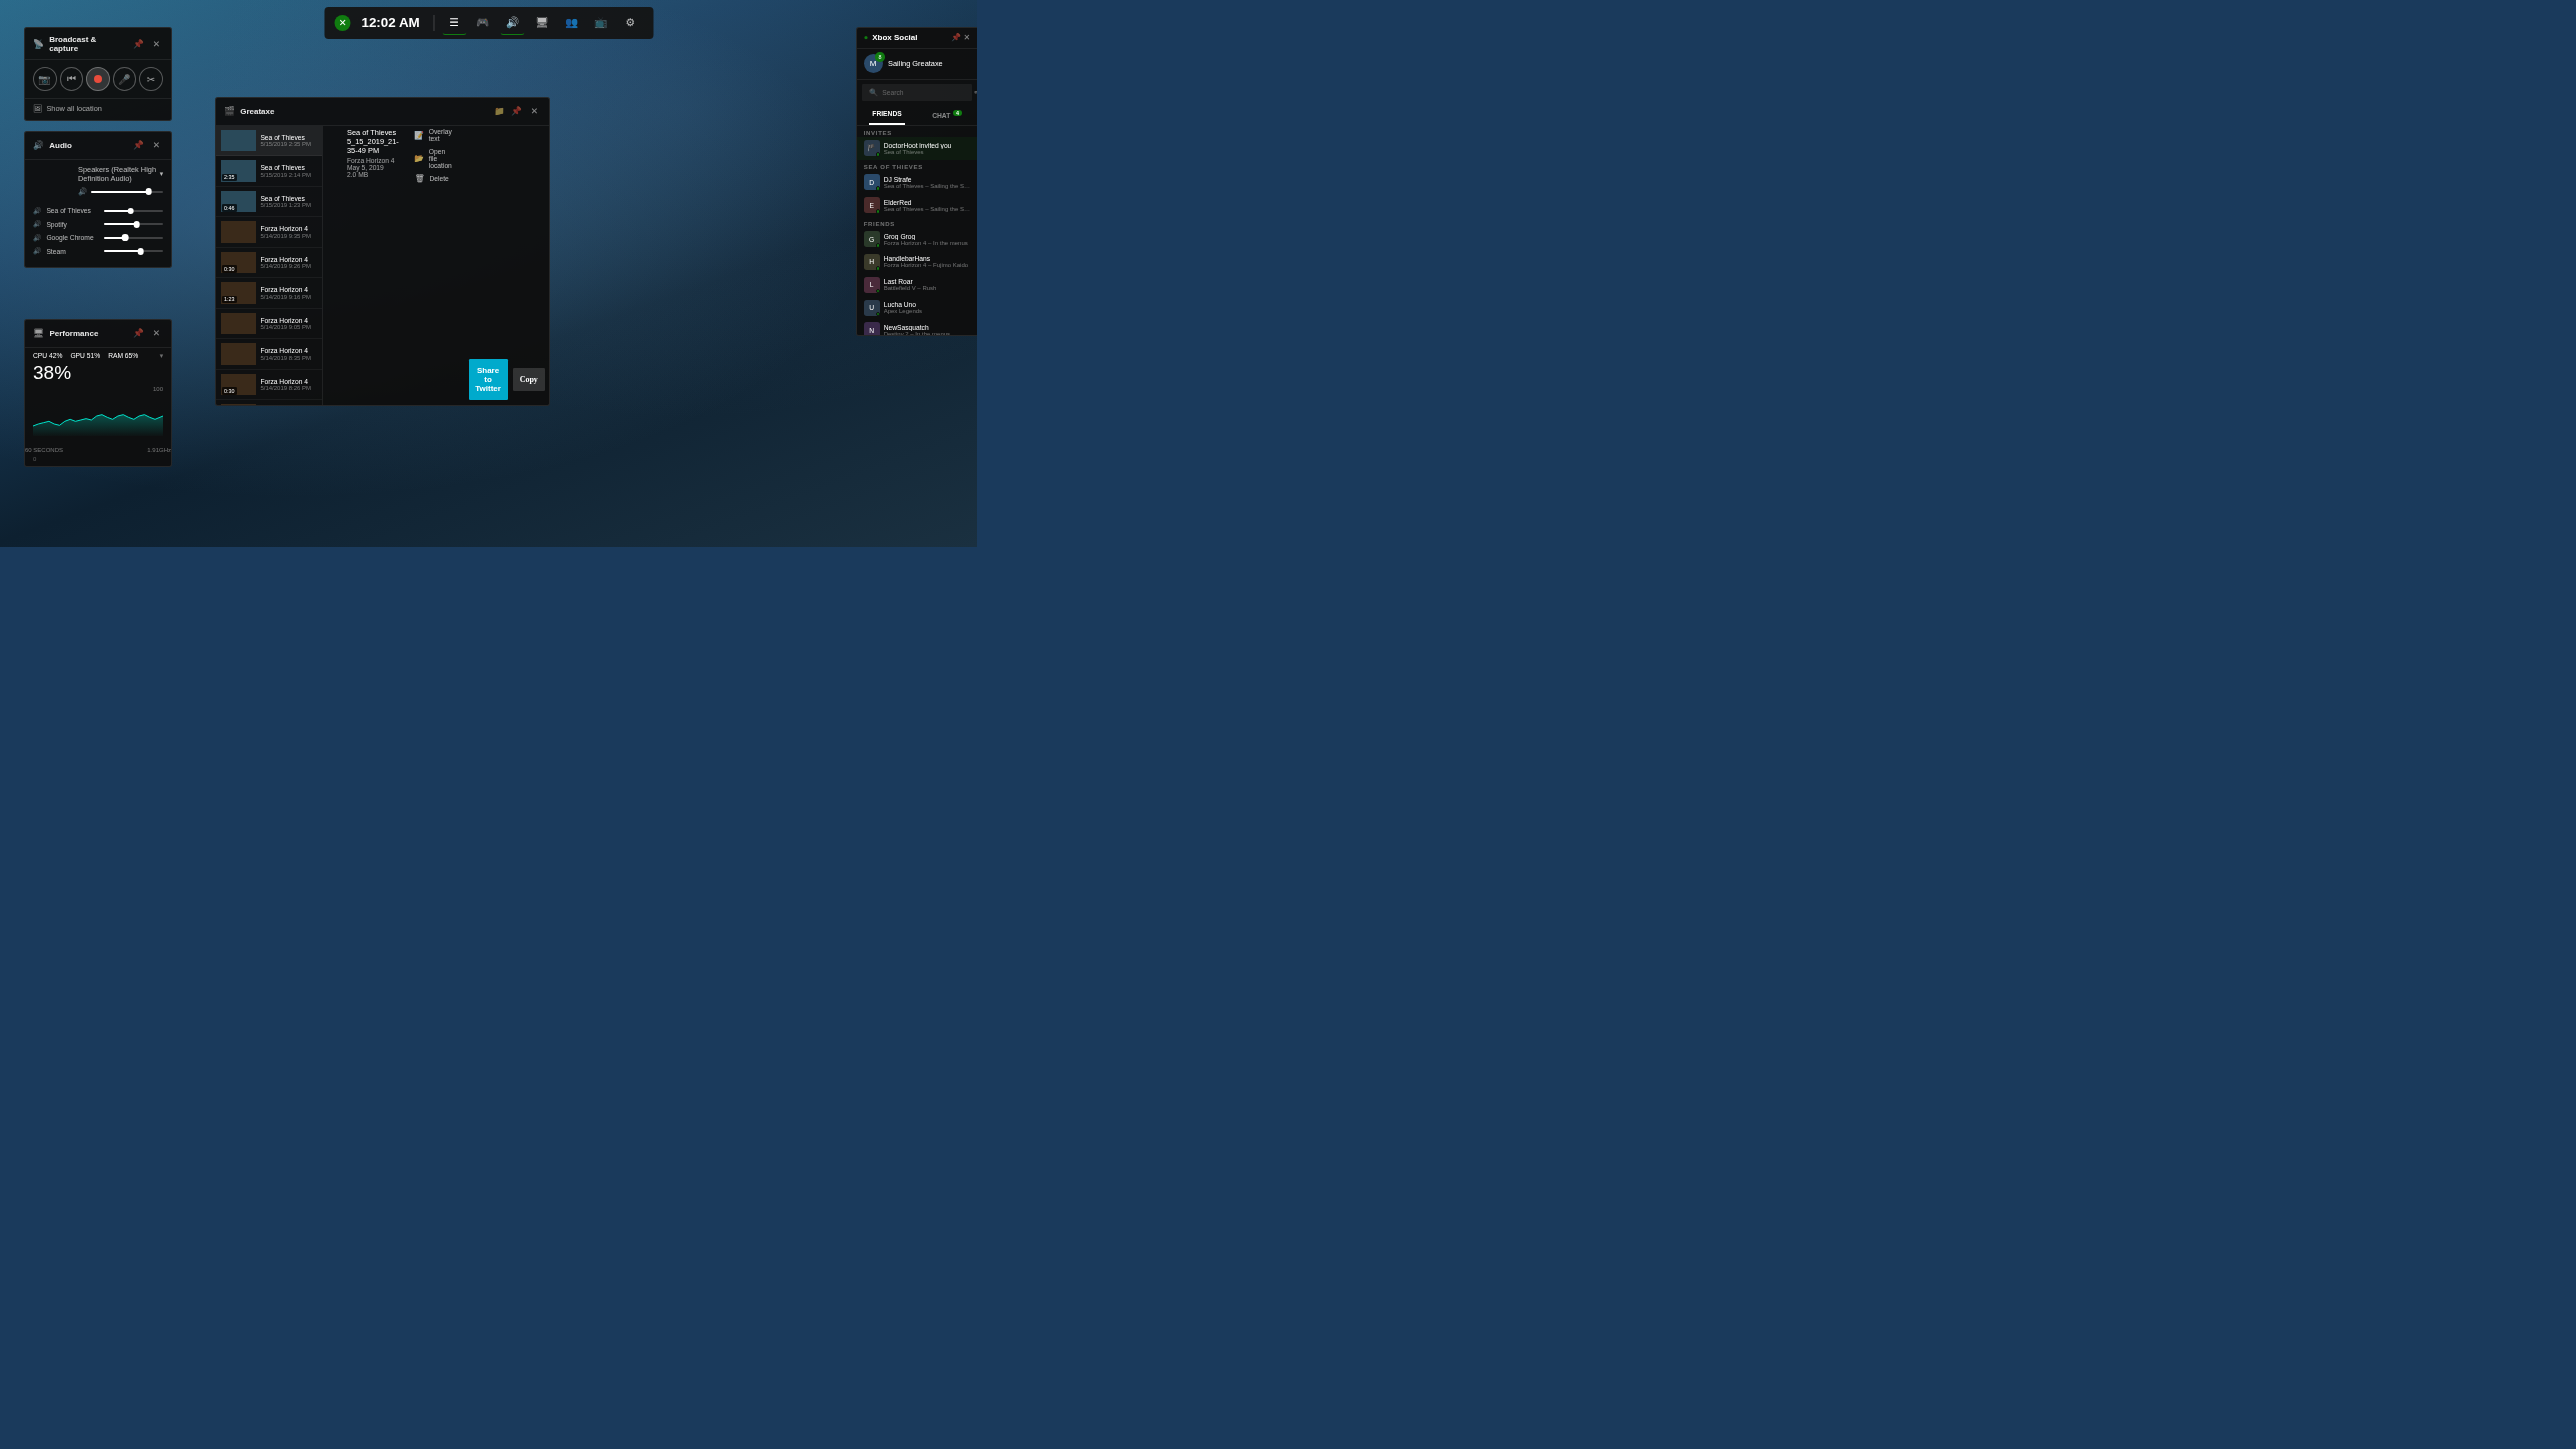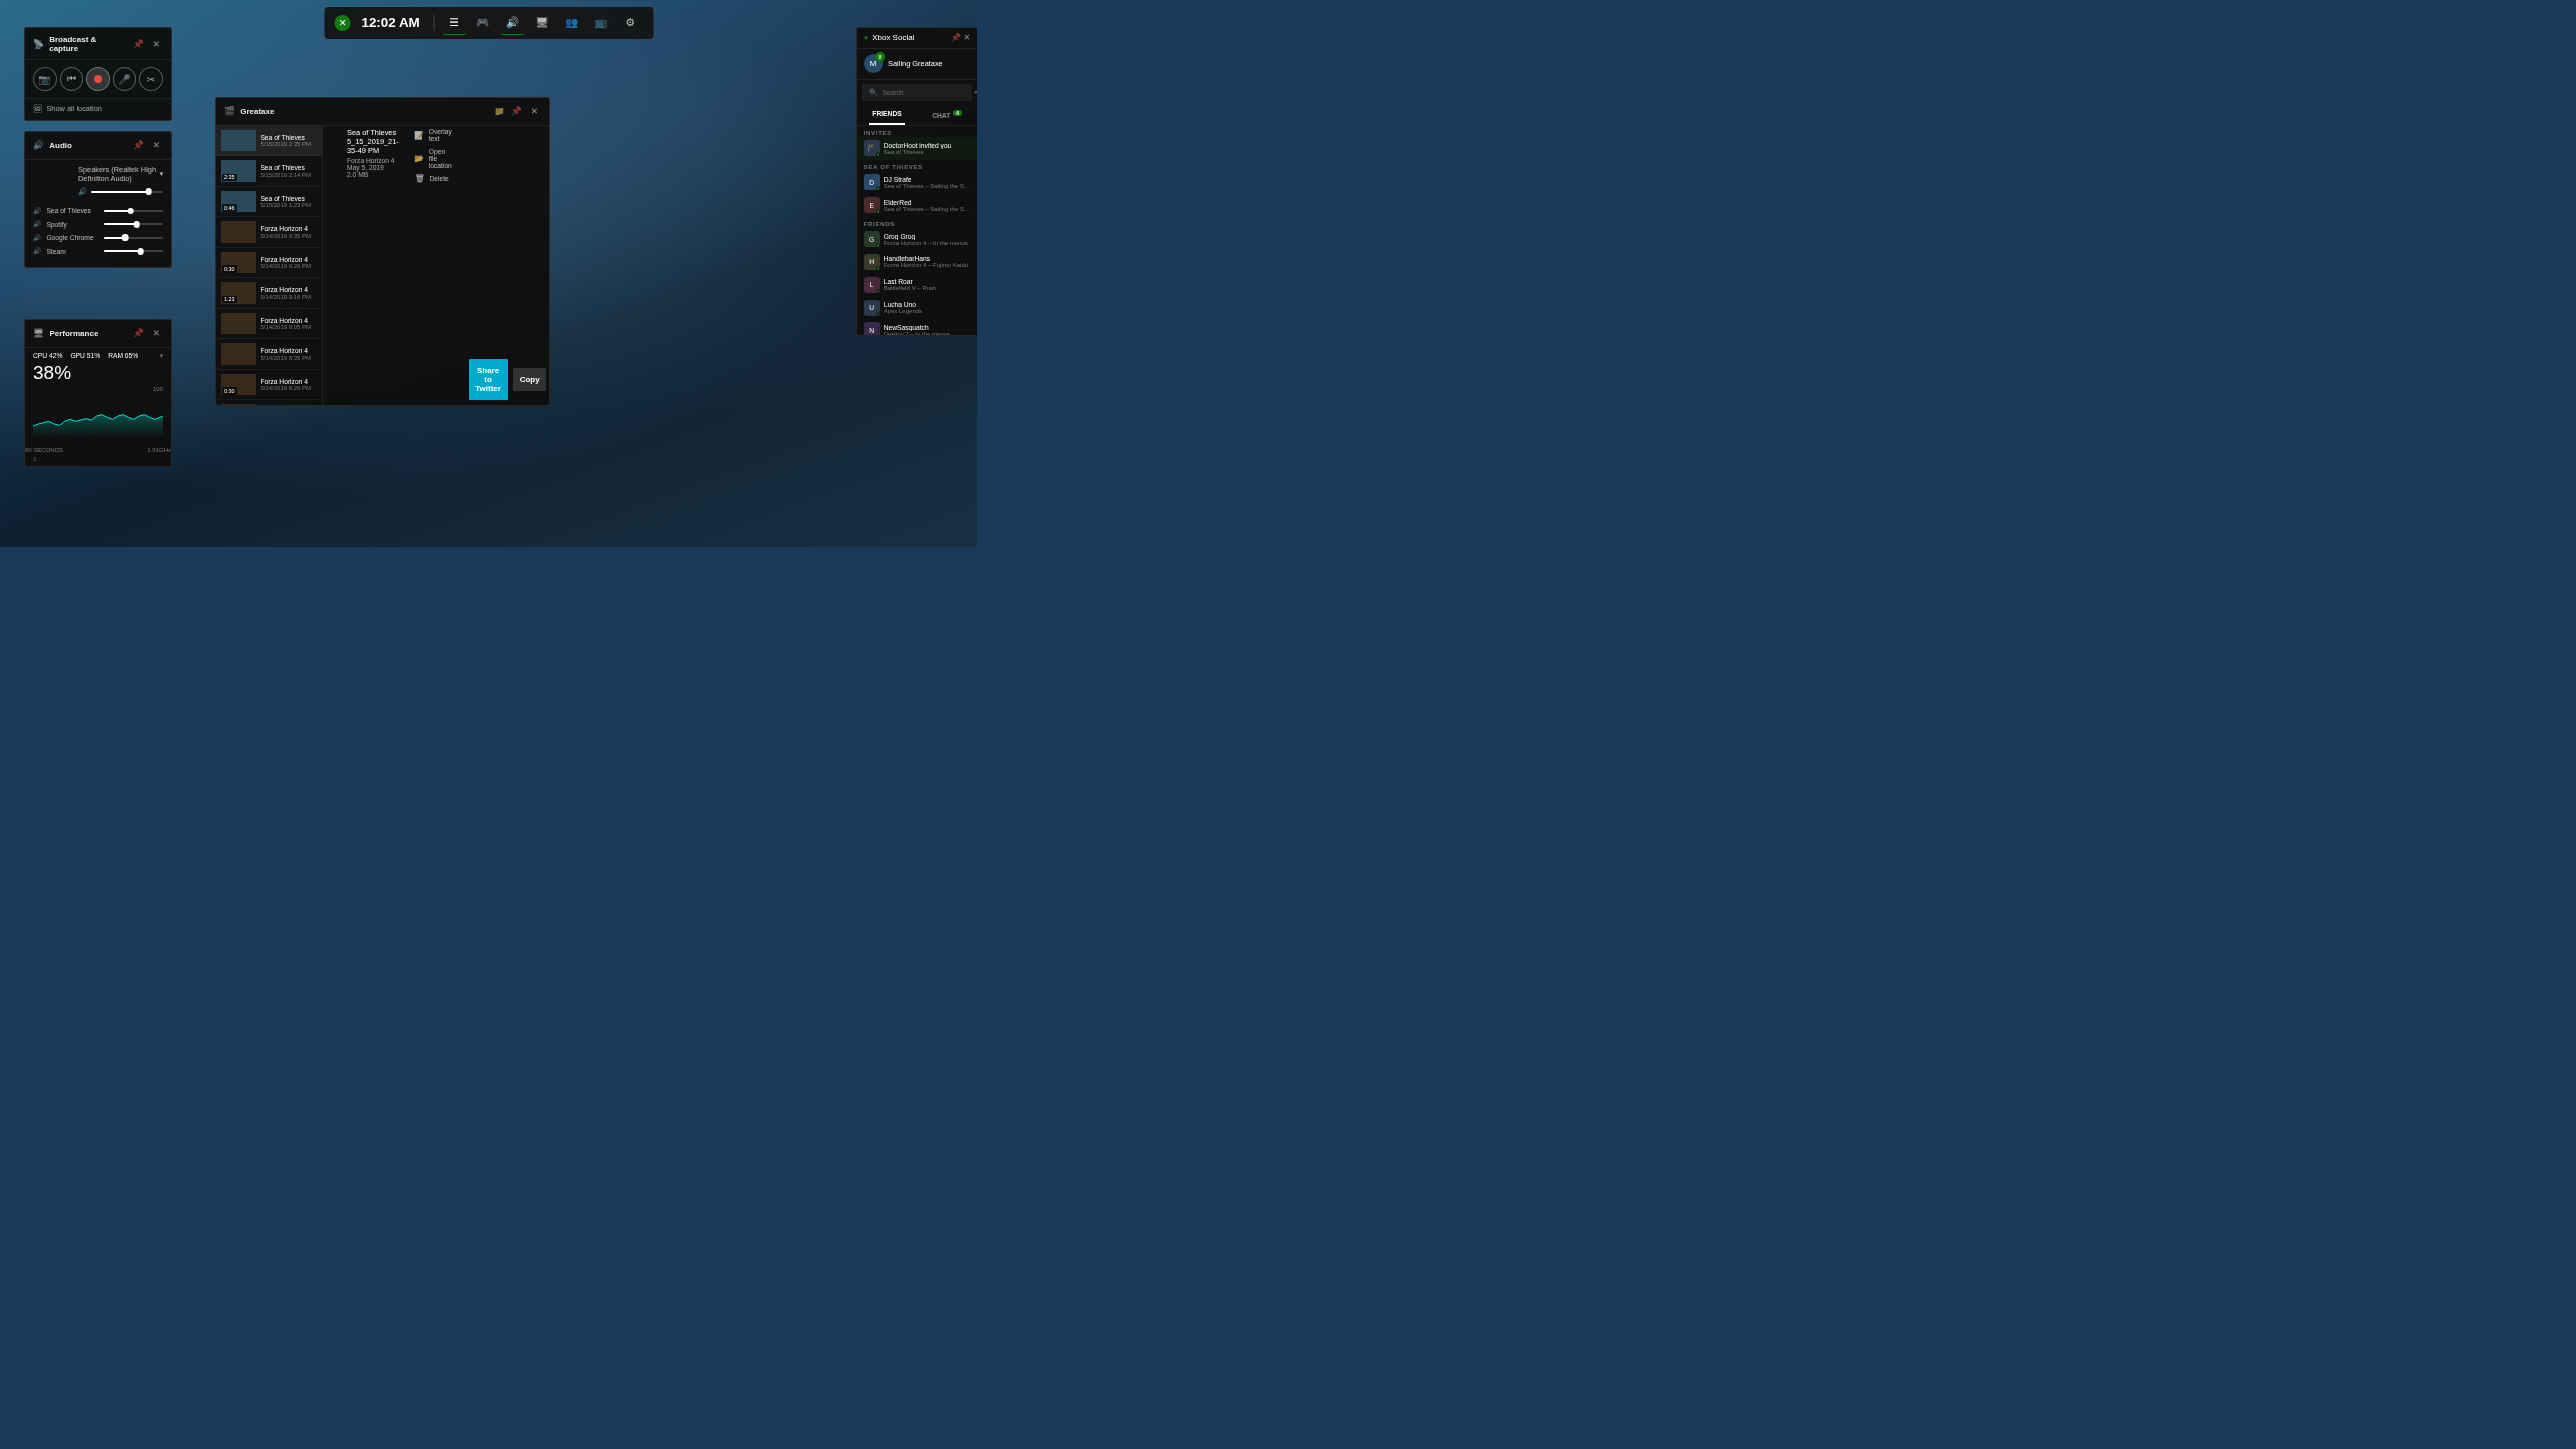--- a/index.html
+++ b/index.html
@@ -344,20 +344,21 @@
     .btn-copy {
       flex: 1;
       background: rgba(255,255,255,0.15);
       border: none;
       color: white;
       padding: 6.7px;
       font-size: 8px;
       font-weight: 600;
       cursor: pointer;
       border-radius: 1.3px;
+      font-family: Liberation Serif, serif;
     }
 
     
     .social-panel {
       top: 27px; right: 0;
       width: 121px;
       height: 309px;
       border-right: none;
       border-radius: 2.7px 0 0 2.7px;
       display: flex;
@@ -365,21 +366,21 @@
       overflow: hidden;
     }
     .social-header {
       display: flex; align-items: center; justify-content: space-between;
       padding: 5.4px 6.7px;
       border-bottom: 0.7px solid rgba(255,255,255,0.08);
     }
     .social-title-row {
       display: flex; align-items: center; gap: 4px;
     }
-    .social-title { font-size: 8px; font-weight: 400; color: white; }
+    .social-title { font-size: 8px; font-weight: 700; color: white; }
     .social-controls { display: flex; gap: 2.7px; }
     .social-controls button {
       background: none; border: none; color: rgba(255,255,255,0.5);
       cursor: pointer; font-size: 8px;
     }
     .social-user {
       display: flex; align-items: center; gap: 5.4px;
       padding: 5.4px 6.7px;
       border-bottom: 0.7px solid rgba(255,255,255,0.08);
     }

